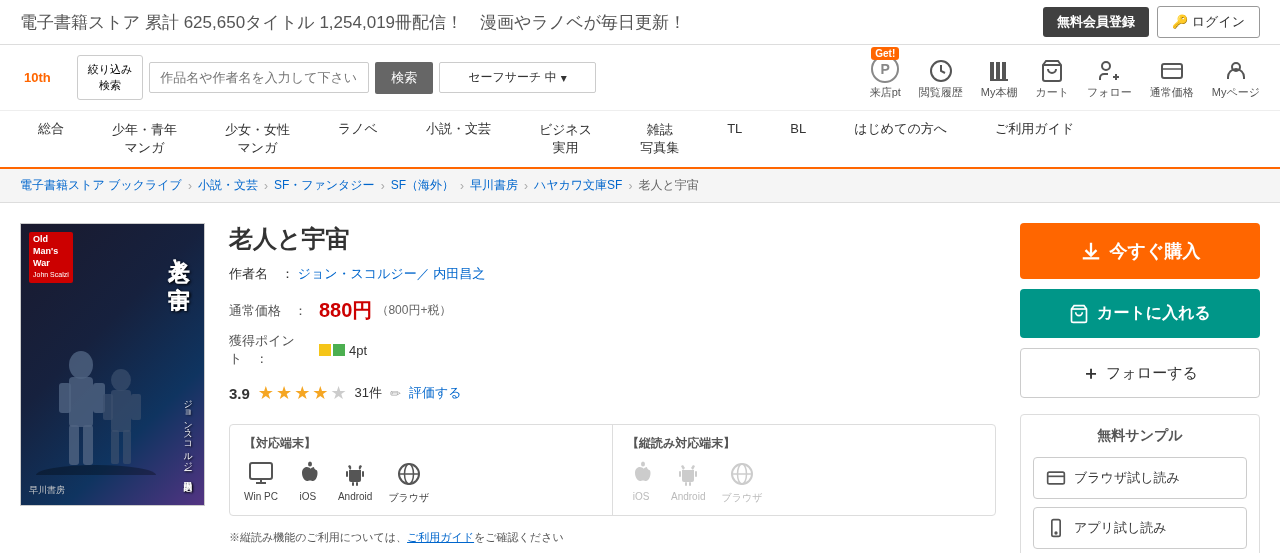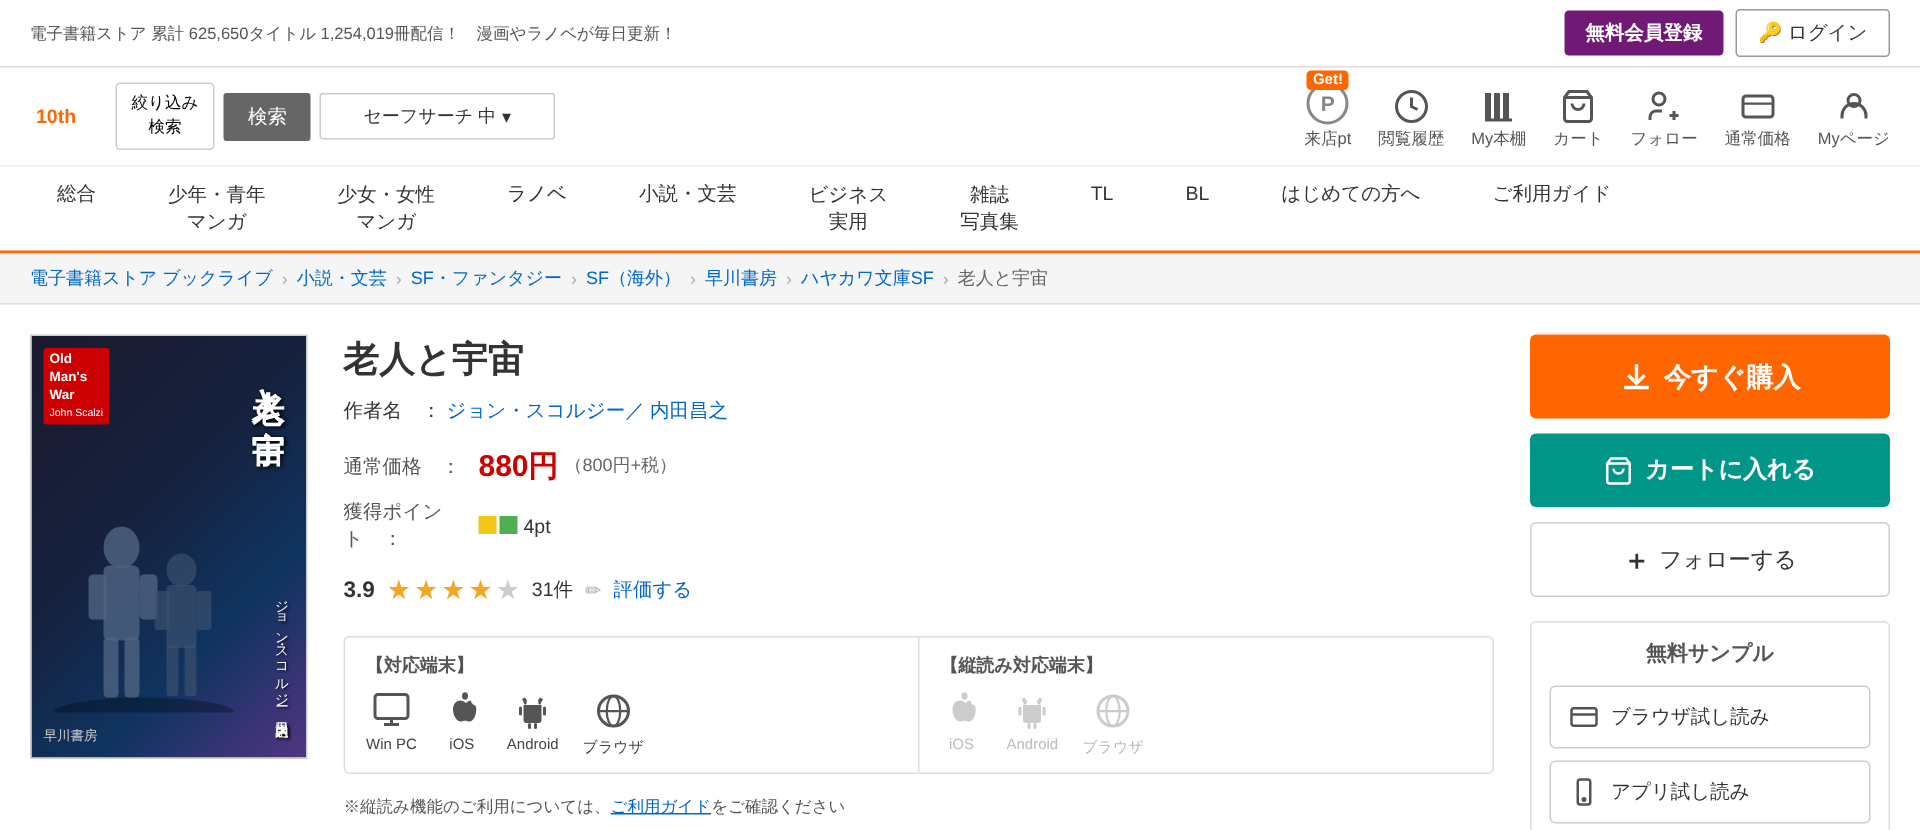--- a/index.html
+++ b/index.html
@@ -7,24 +7,24 @@
 
     
     .top-bar {
       background: #fff;
       border-bottom: 1px solid #ddd;
       padding: 6px 20px;
       display: flex;
       justify-content: space-between;
       align-items: center;
     }
-    .top-bar-left { font-size: 11px; color: #555; }
+    .top-bar-left { font-size: 17px; color: #555; }
     .top-bar-right { display: flex; gap: 8px; align-items: center; }
     .btn-register {
-      background: #701a75;
+      background: #404040;
       color: #fff;
       border: none;
       padding: 6px 14px;
       font-size: 13px;
       border-radius: 3px;
       cursor: pointer;
       font-weight: bold;
     }
     .btn-login {
       background: #fff;
@@ -410,20 +410,21 @@
   </div>
 </div>
 
 <div class="header">
   <div class="logo">
     <span class="logo-10th" style="margin-left:4px;font-size:13px;color:#f60;font-weight:bold;"> 10th</span>
   </div>
 
   <div class="search-area">
     <button class="btn-narrow" style="font-size:11px;line-height:1.4;">絞り込み<br>検索</button>
+    <input class="search-input" type="text" placeholder="作品名や作者名を入力して下さい" style="">
     <button class="btn-search">検索</button>
     <div class="safe-search">
       <span>セーフサーチ 中</span>
       <span>▾</span>
     </div>
   </div>
 
   <div class="header-icons">
 
     <div class="header-icon-item">

